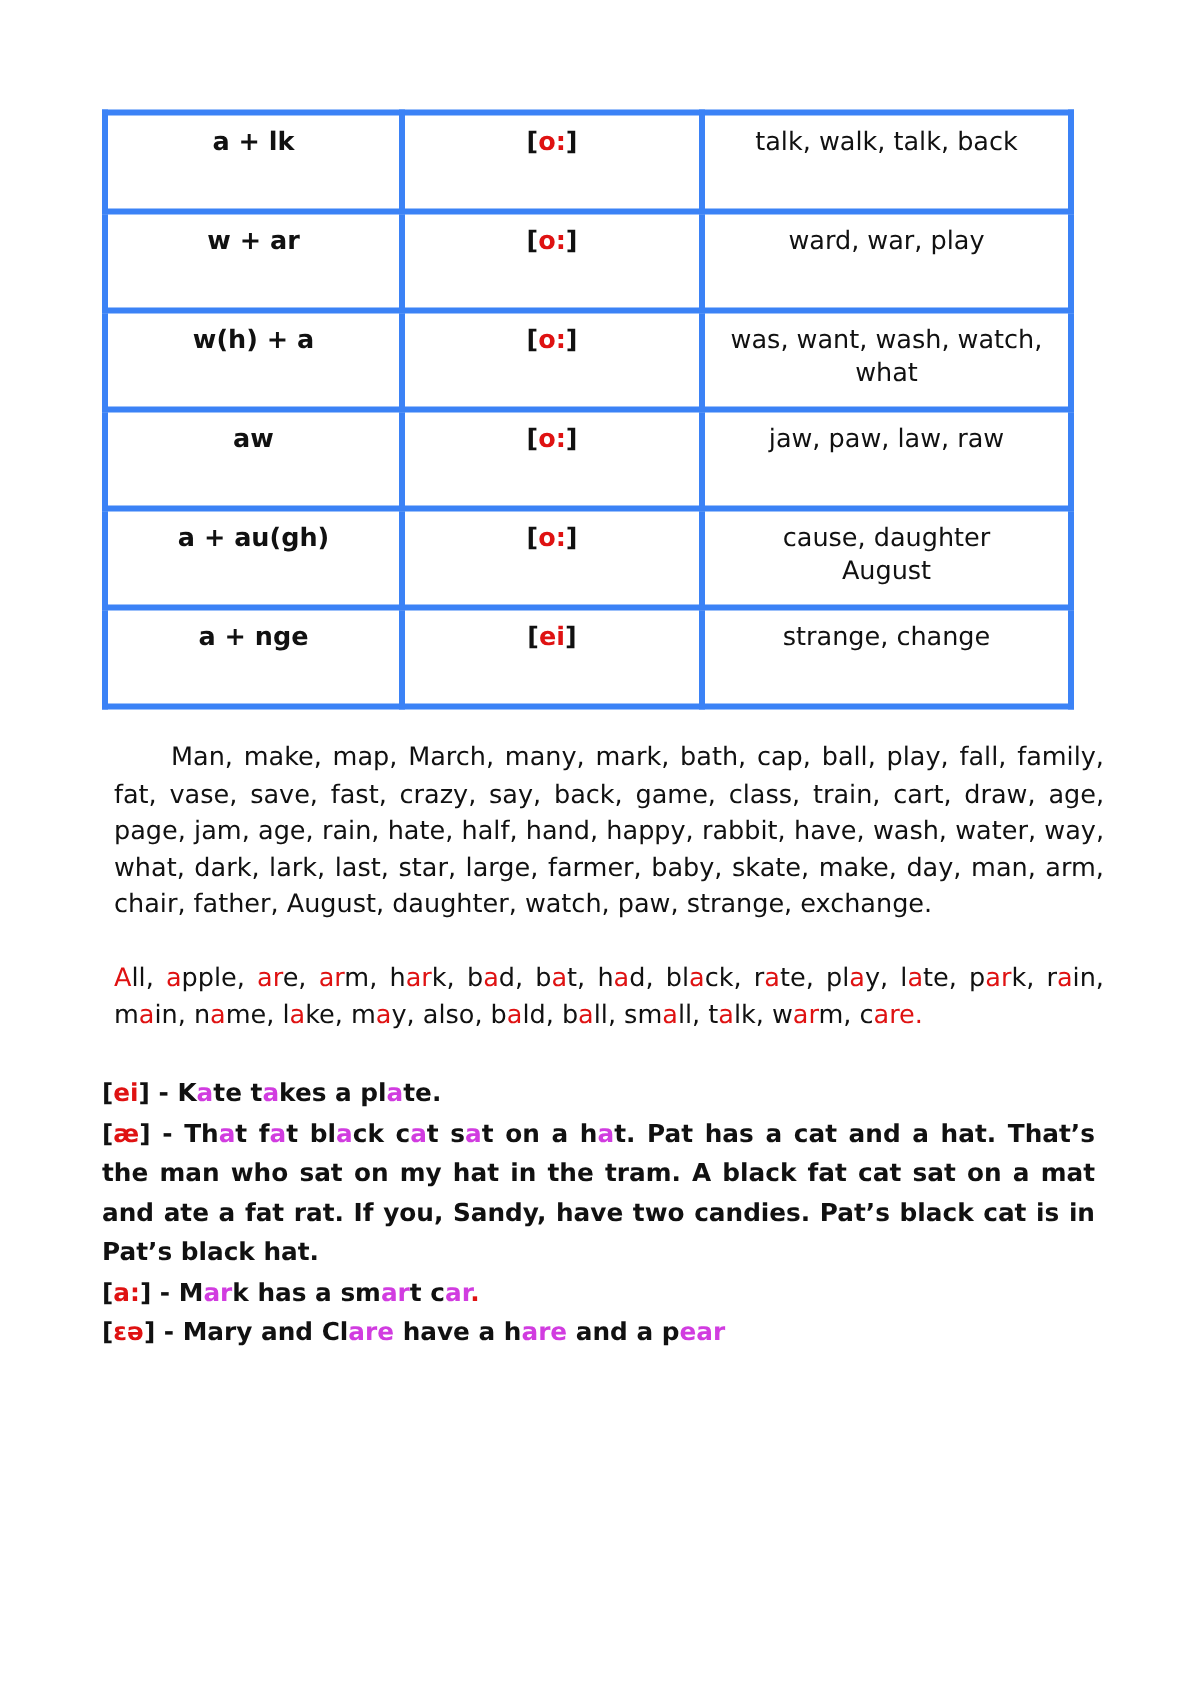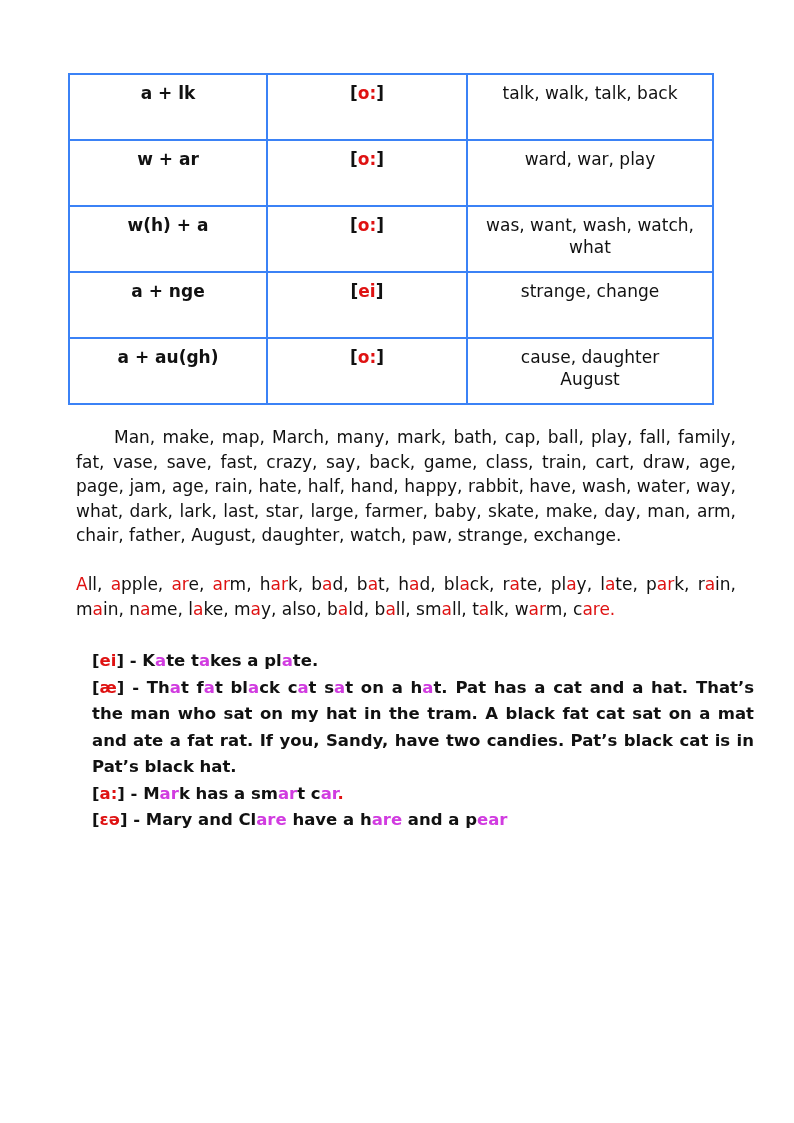--- a/index.html
+++ b/index.html
@@ -11,21 +11,21 @@
   }
   .page { padding: 73px 58px 0 68px; box-sizing: border-box; }
 
   
   table.phonics {
     border-collapse: collapse;
     table-layout: fixed;
     width: 644px;
   }
   table.phonics td {
-    border: 2px solid #3b82f6;
+    border: 4px solid #3b82f6;
     box-sizing: border-box;
     height: 66px;
     vertical-align: top;
     text-align: center;
     padding: 7px 6px 0 6px;
     font-size: 17px;
     line-height: 22px;
   }
   td.c-pattern { width: 198px; font-weight: bold; }
   td.c-sound   { width: 200px; font-weight: bold; }
@@ -48,21 +48,21 @@
     font-size: 17px;
     line-height: 24.6px;
     text-align: justify;
   }
   .para.indent { text-indent: 38px; }
   .para.redletters { margin-top: 24px; }
 
   
   .phonetic-block {
     width: 662px;
-    margin: 27px 0 0 24px;
+    margin: 27px 0 0 0;
     font-size: 16.5px;
     font-weight: bold;
     line-height: 26.5px;
   }
   .phonetic-line { text-align: left; }
   .phonetic-par  { text-align: justify; }
 </style>
 </head>
 <body>
 
@@ -80,29 +80,34 @@
         <td class="c-sound"><span style="color: rgb(17, 17, 17);">[</span><span style="color: rgb(223, 18, 18);">o:</span><span style="color: rgb(17, 17, 17);">]</span></td>
         <td class="c-words">ward, war, play</td>
       </tr>
       <tr>
         <td class="c-pattern">w(h) + a</td>
         <td class="c-sound"><span style="color: rgb(17, 17, 17);">[</span><span style="color: rgb(223, 18, 18);">o:</span><span style="color: rgb(17, 17, 17);">]</span></td>
         <td class="c-words">was, want, wash, watch,
 what</td>
       </tr>
       <tr>
-        <td class="c-pattern">a + nge</td>
-        <td class="c-sound"><span style="color: rgb(17, 17, 17);">[</span><span style="color: rgb(223, 18, 18);">ei</span><span style="color: rgb(17, 17, 17);">]</span></td>
-        <td class="c-words">strange, change</td>
+        <td class="c-pattern">aw</td>
+        <td class="c-sound"><span style="color: rgb(17, 17, 17);">[</span><span style="color: rgb(223, 18, 18);">o:</span><span style="color: rgb(17, 17, 17);">]</span></td>
+        <td class="c-words">jaw, paw, law, raw</td>
       </tr>
       <tr>
         <td class="c-pattern">a + au(gh)</td>
         <td class="c-sound"><span style="color: rgb(17, 17, 17);">[</span><span style="color: rgb(223, 18, 18);">o:</span><span style="color: rgb(17, 17, 17);">]</span></td>
         <td class="c-words">cause, daughter
 August</td>
+      </tr>
+      <tr>
+        <td class="c-pattern">a + nge</td>
+        <td class="c-sound"><span style="color: rgb(17, 17, 17);">[</span><span style="color: rgb(223, 18, 18);">ei</span><span style="color: rgb(17, 17, 17);">]</span></td>
+        <td class="c-words">strange, change</td>
       </tr>
     </tbody>
   </table>
 
 
   <div class="para indent">Man, make, map, March, many, mark, bath, cap, ball, play, fall, family, fat, vase, save, fast, crazy, say, back, game, class, train, cart, draw, age, page, jam, age, rain, hate, half, hand, happy, rabbit, have, wash, water, way, what, dark, lark, last, star, large, farmer, baby, skate, make, day, man, arm, chair, father, August, daughter, watch, paw, strange, exchange.</div>
 
   <div class="para redletters"><span style="color: rgb(223, 18, 18);">A</span><span style="color: rgb(17, 17, 17);">ll, </span><span style="color: rgb(223, 18, 18);">a</span><span style="color: rgb(17, 17, 17);">pple, </span><span style="color: rgb(223, 18, 18);">ar</span><span style="color: rgb(17, 17, 17);">e, </span><span style="color: rgb(223, 18, 18);">ar</span><span style="color: rgb(17, 17, 17);">m, h</span><span style="color: rgb(223, 18, 18);">ar</span><span style="color: rgb(17, 17, 17);">k, b</span><span style="color: rgb(223, 18, 18);">a</span><span style="color: rgb(17, 17, 17);">d, b</span><span style="color: rgb(223, 18, 18);">a</span><span style="color: rgb(17, 17, 17);">t, h</span><span style="color: rgb(223, 18, 18);">a</span><span style="color: rgb(17, 17, 17);">d, bl</span><span style="color: rgb(223, 18, 18);">a</span><span style="color: rgb(17, 17, 17);">ck, r</span><span style="color: rgb(223, 18, 18);">a</span><span style="color: rgb(17, 17, 17);">te, pl</span><span style="color: rgb(223, 18, 18);">a</span><span style="color: rgb(17, 17, 17);">y, l</span><span style="color: rgb(223, 18, 18);">a</span><span style="color: rgb(17, 17, 17);">te, p</span><span style="color: rgb(223, 18, 18);">ar</span><span style="color: rgb(17, 17, 17);">k, r</span><span style="color: rgb(223, 18, 18);">a</span><span style="color: rgb(17, 17, 17);">in, m</span><span style="color: rgb(223, 18, 18);">a</span><span style="color: rgb(17, 17, 17);">in, n</span><span style="color: rgb(223, 18, 18);">a</span><span style="color: rgb(17, 17, 17);">me, l</span><span style="color: rgb(223, 18, 18);">a</span><span style="color: rgb(17, 17, 17);">ke, m</span><span style="color: rgb(223, 18, 18);">a</span><span style="color: rgb(17, 17, 17);">y, also, b</span><span style="color: rgb(223, 18, 18);">a</span><span style="color: rgb(17, 17, 17);">ld, b</span><span style="color: rgb(223, 18, 18);">a</span><span style="color: rgb(17, 17, 17);">ll, sm</span><span style="color: rgb(223, 18, 18);">a</span><span style="color: rgb(17, 17, 17);">ll, t</span><span style="color: rgb(223, 18, 18);">a</span><span style="color: rgb(17, 17, 17);">lk, w</span><span style="color: rgb(223, 18, 18);">ar</span><span style="color: rgb(17, 17, 17);">m, c</span><span style="color: rgb(223, 18, 18);">are.</span></div>
 
   <div class="phonetic-block">

